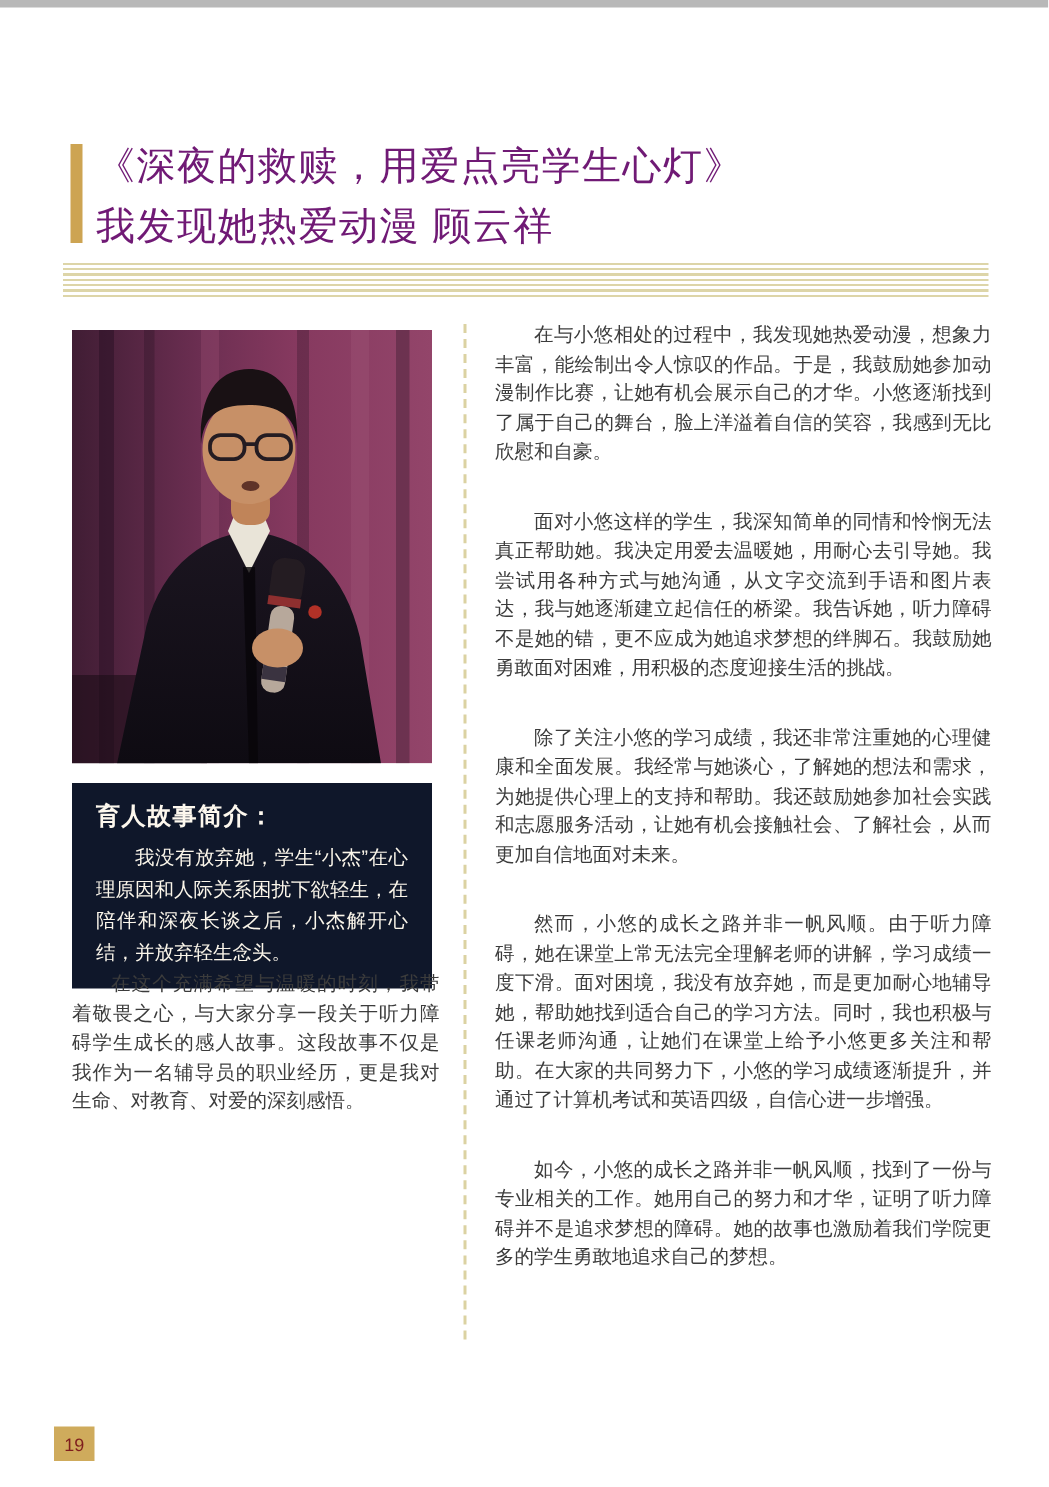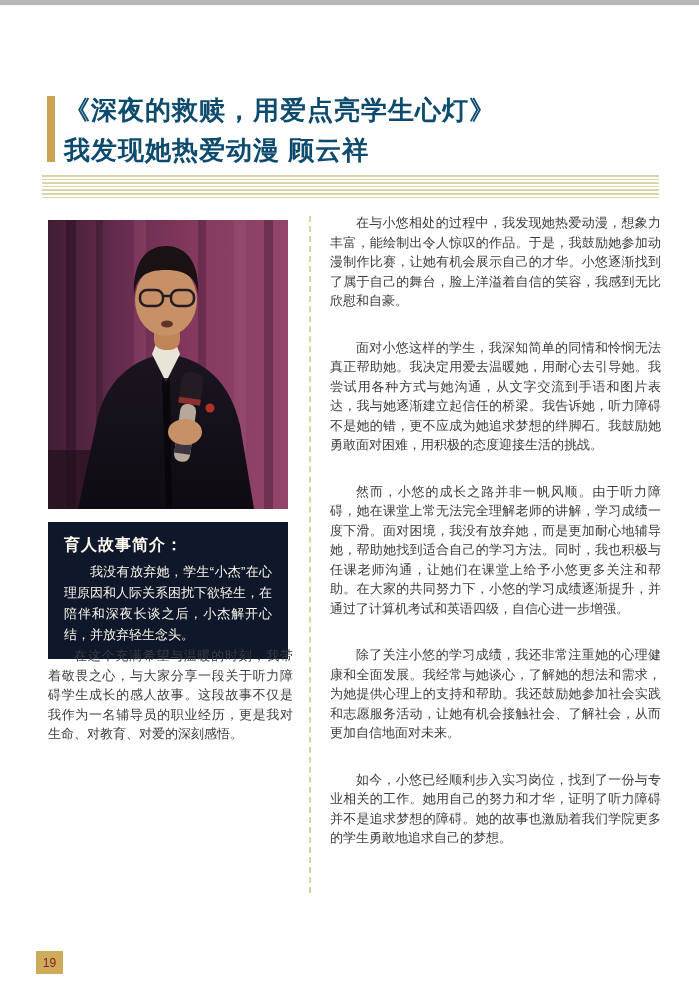--- a/index.html
+++ b/index.html
@@ -15,21 +15,21 @@
     position:absolute;left:0;top:0;width:699px;height:5px;
     background:#b8b8b8;
   }
   
   .title-bar{
     position:absolute;left:47px;top:96px;width:8px;height:66px;
     background:#cda452;
   }
   .title-text{
     position:absolute;left:64px;top:90px;width:600px;
-    color:#0c4a6e;font-weight:700;font-size:26px;line-height:40px;
+    color:#701a75;font-weight:400;font-size:26px;line-height:40px;
     letter-spacing:1px;
   }
   .rule-lines{
     position:absolute;left:42px;top:175px;width:617px;height:25px;
     background:repeating-linear-gradient(
       to bottom,
       #ddd5a8 0px, #ddd5a8 1.5px,
       transparent 1.5px, transparent 3.6px);
   }
   
@@ -154,20 +154,20 @@
 
   <div class="left-text">
     <p>在这个充满希望与温暖的时刻，我带着敬畏之心，与大家分享一段关于听力障碍学生成长的感人故事。这段故事不仅是我作为一名辅导员的职业经历，更是我对生命、对教育、对爱的深刻感悟。</p>
   </div>
 
   <div class="divider"></div>
 
   <div class="right-text">
     <p>在与小悠相处的过程中，我发现她热爱动漫，想象力丰富，能绘制出令人惊叹的作品。于是，我鼓励她参加动漫制作比赛，让她有机会展示自己的才华。小悠逐渐找到了属于自己的舞台，脸上洋溢着自信的笑容，我感到无比欣慰和自豪。</p>
     <p>面对小悠这样的学生，我深知简单的同情和怜悯无法真正帮助她。我决定用爱去温暖她，用耐心去引导她。我尝试用各种方式与她沟通，从文字交流到手语和图片表达，我与她逐渐建立起信任的桥梁。我告诉她，听力障碍不是她的错，更不应成为她追求梦想的绊脚石。我鼓励她勇敢面对困难，用积极的态度迎接生活的挑战。</p>
+    <p>除了关注小悠的学习成绩，我还非常注重她的心理健康和全面发展。我经常与她谈心，了解她的想法和需求，为她提供心理上的支持和帮助。我还鼓励她参加社会实践和志愿服务活动，让她有机会接触社会、了解社会，从而更加自信地面对未来。</p>
     <p>然而，小悠的成长之路并非一帆风顺。由于听力障碍，她在课堂上常无法完全理解老师的讲解，学习成绩一度下滑。面对困境，我没有放弃她，而是更加耐心地辅导她，帮助她找到适合自己的学习方法。同时，我也积极与任课老师沟通，让她们在课堂上给予小悠更多关注和帮助。在大家的共同努力下，小悠的学习成绩逐渐提升，并通过了计算机考试和英语四级，自信心进一步增强。</p>
-    <p>除了关注小悠的学习成绩，我还非常注重她的心理健康和全面发展。我经常与她谈心，了解她的想法和需求，为她提供心理上的支持和帮助。我还鼓励她参加社会实践和志愿服务活动，让她有机会接触社会、了解社会，从而更加自信地面对未来。</p>
-    <p>如今，小悠已经顺利步入实习岗位，找到了一份与专业相关的工作。她用自己的努力和才华，证明了听力障碍并不是追求梦想的障碍。她的故事也激励着我们学院更多的学生勇敢地追求自己的梦想。</p>
+    <p>如今，小悠的成长之路并非一帆风顺，找到了一份与专业相关的工作。她用自己的努力和才华，证明了听力障碍并不是追求梦想的障碍。她的故事也激励着我们学院更多的学生勇敢地追求自己的梦想。</p>
   </div>
 
   <div class="page-badge">19</div>
 
 </div>
 
 </body></html>

